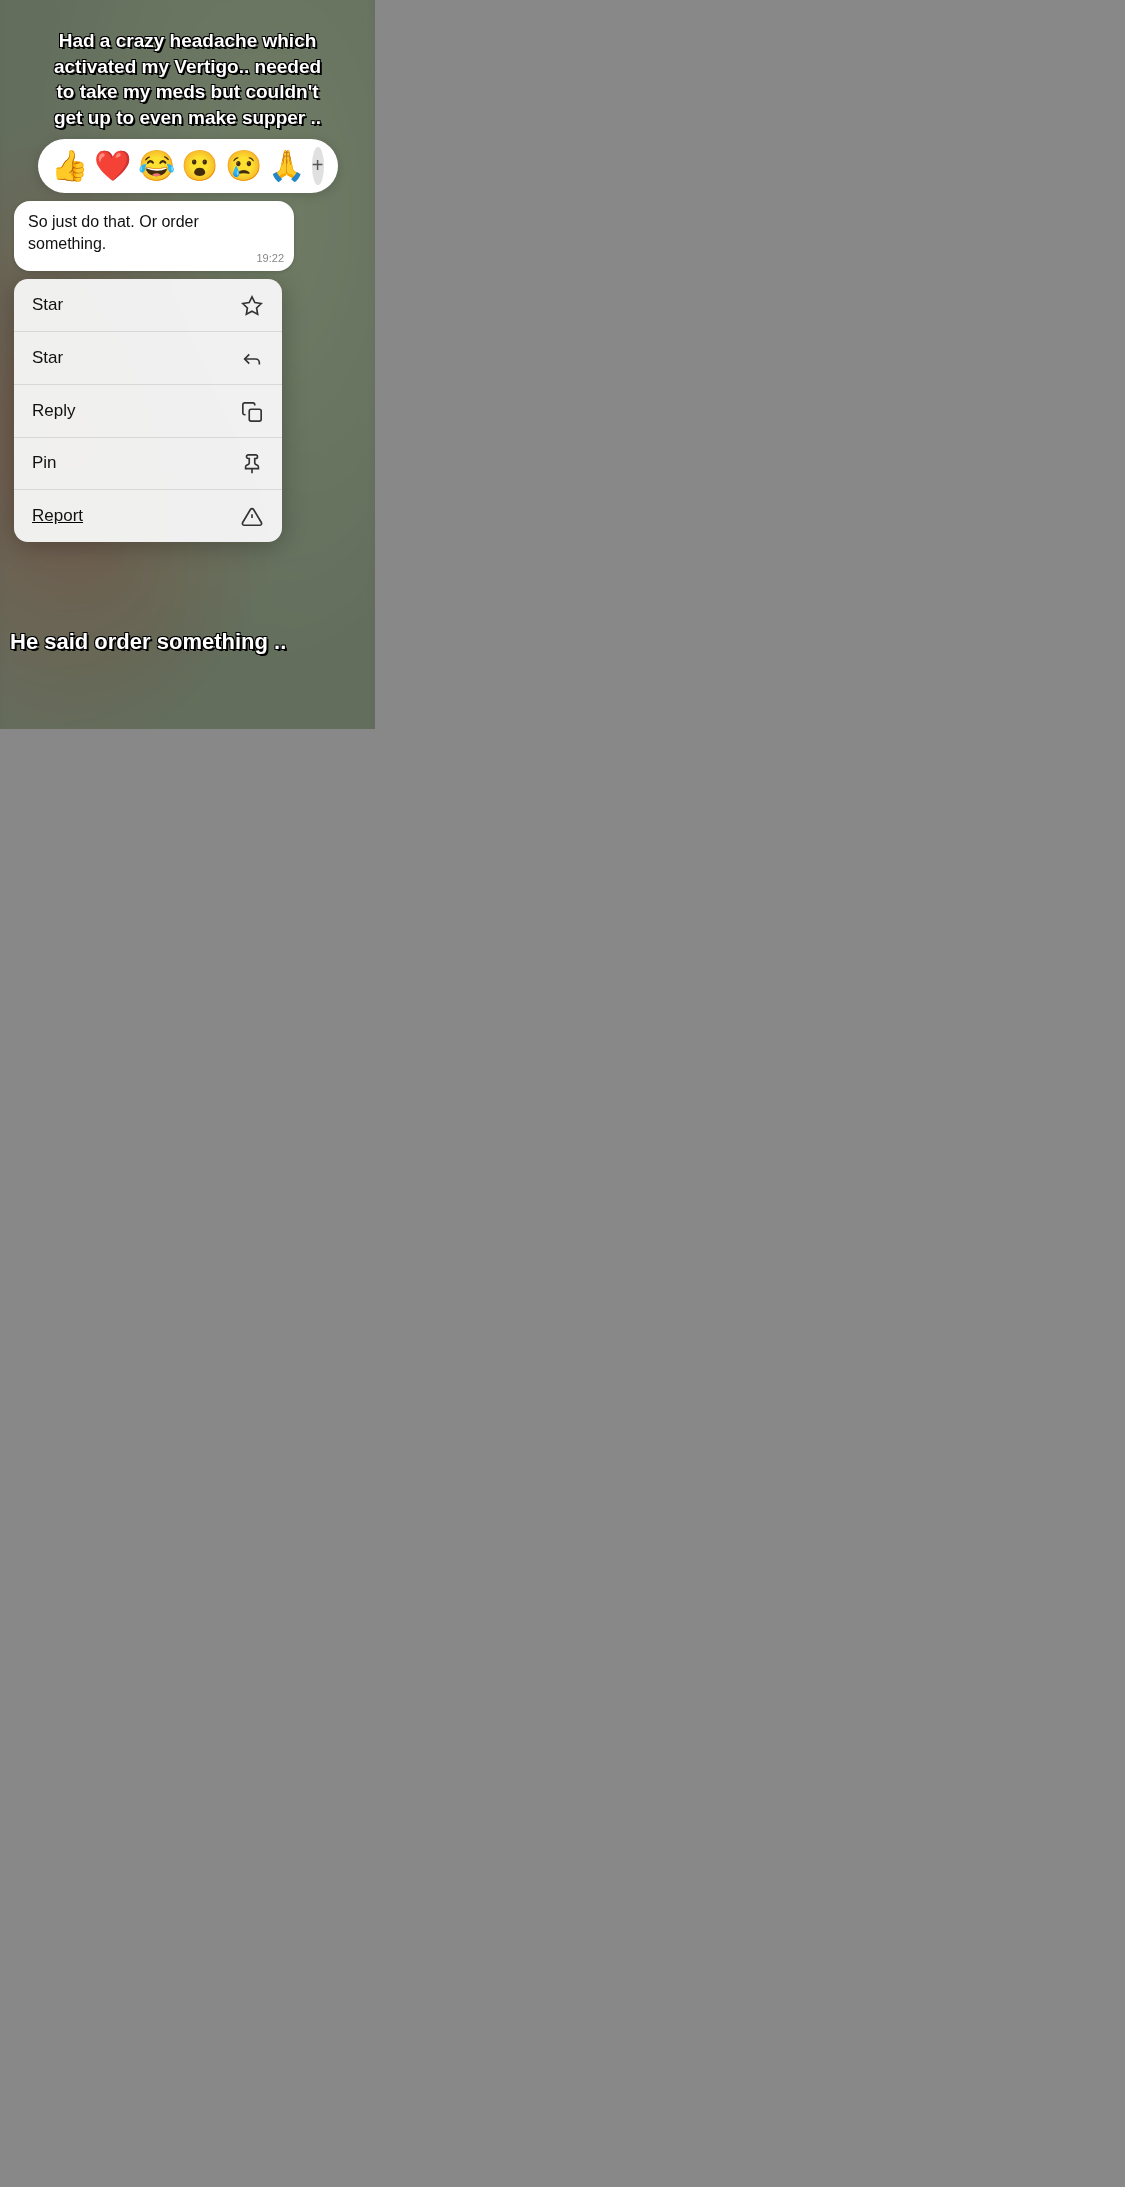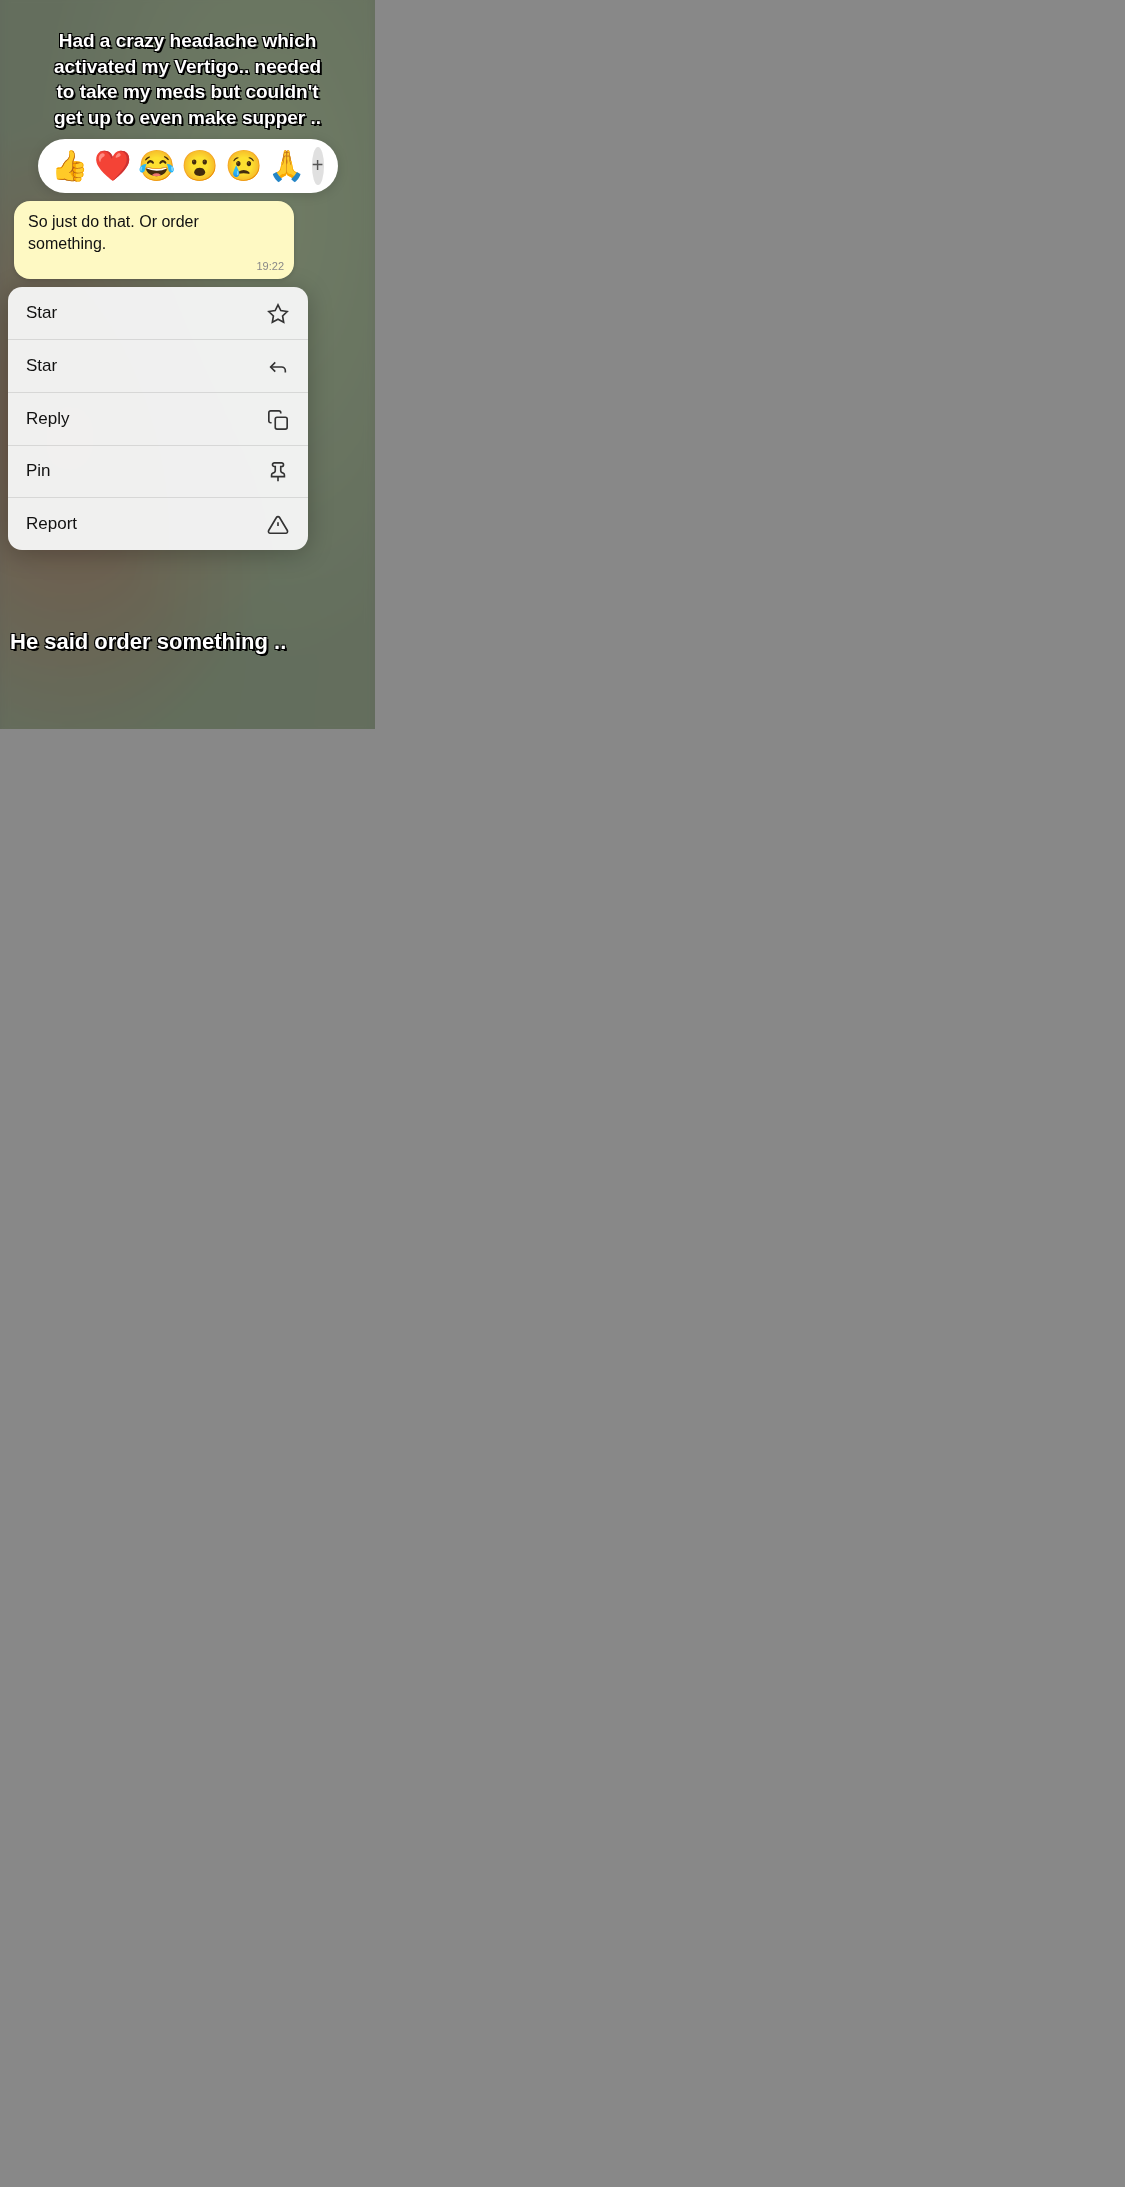--- a/index.html
+++ b/index.html
@@ -79,23 +79,23 @@
       display: flex;
       align-items: center;
       justify-content: center;
       font-size: 20px;
       color: #555;
       cursor: pointer;
       font-weight: 300;
     }
 
     .message-bubble {
-      background: #fef9c3;
+      background: #ffffff;
       border-radius: 16px;
-      padding: 10px 14px 24px 14px;
+      padding: 10px 14px 16px 14px;
       max-width: 280px;
       align-self: flex-start;
       margin-left: 14px;
       position: relative;
       box-shadow: 0 1px 4px rgba(0,0,0,0.15);
     }
 
     .message-text {
       font-size: 16px;
       color: #111;
@@ -106,40 +106,41 @@
       position: absolute;
       bottom: 7px;
       right: 10px;
       font-size: 11px;
       color: #888;
     }
 
     .context-menu {
       background: rgba(245,245,245,0.97);
       border-radius: 14px;
-      width: 300px;
+      width: 268px;
       overflow: hidden;
       box-shadow: 0 4px 24px rgba(0,0,0,0.25);
-      margin-left: 8px;
+      margin-left: 14px;
       align-self: flex-start;
     }
 
     .menu-item {
       display: flex;
       align-items: center;
       justify-content: space-between;
       padding: 14px 18px;
       border-bottom: 1px solid rgba(0,0,0,0.1);
       cursor: pointer;
       background: transparent;
       transition: background 0.1s;
     }
 
     .menu-item:last-child {
       border-bottom: none;
+      text-decoration: underline;
     }
 
     .menu-label {
       font-size: 17px;
       color: #111;
       font-weight: 400;
     }
 
     .menu-icon {
       font-size: 20px;

